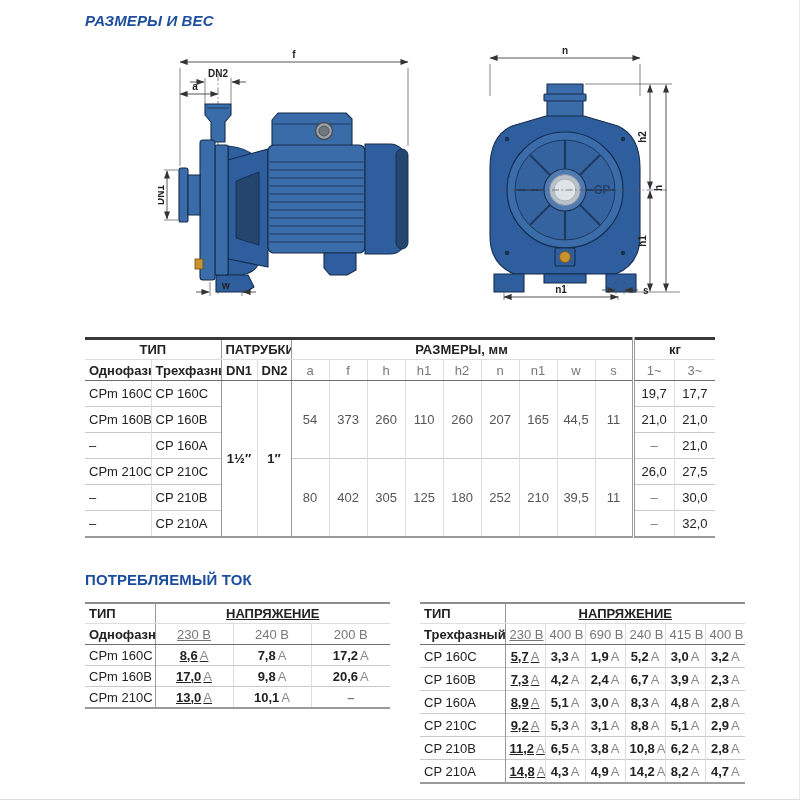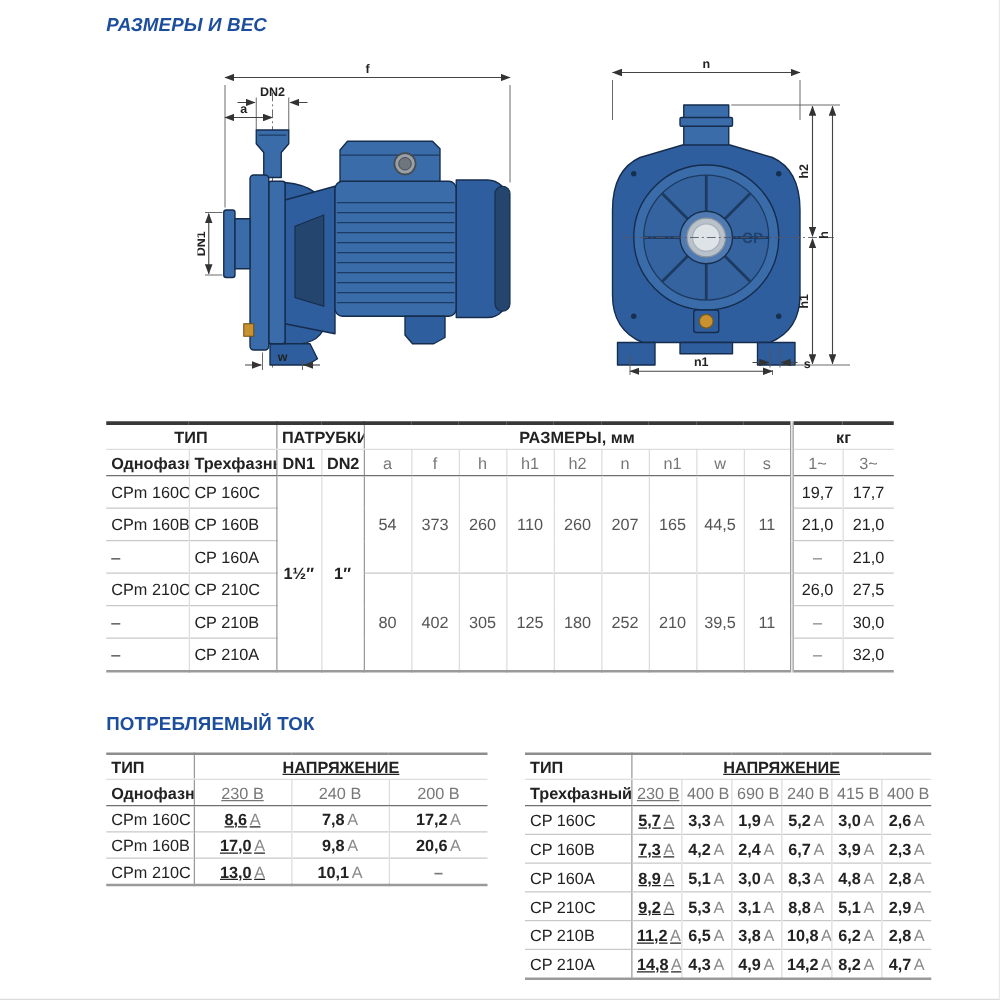--- a/index.html
+++ b/index.html
@@ -357,21 +357,21 @@
         </tr>
       </thead>
       <tbody>
         <tr>
           <td class="type"><span class="val">CP 160C</span></td>
           <td class="amp tl"><span class="val">5,7</span><span class="unit">A</span></td>
           <td class="amp"><span class="val">3,3</span><span class="unit">A</span></td>
           <td class="amp"><span class="val">1,9</span><span class="unit">A</span></td>
           <td class="amp"><span class="val">5,2</span><span class="unit">A</span></td>
           <td class="amp"><span class="val">3,0</span><span class="unit">A</span></td>
-          <td class="amp"><span class="val">2,6</span><span class="unit">A</span></td>
+          <td class="amp"><span class="val">3,2</span><span class="unit">A</span></td>
         </tr>
         <tr>
           <td class="type"><span class="val">CP 160B</span></td>
           <td class="amp tl"><span class="val">7,3</span><span class="unit">A</span></td>
           <td class="amp"><span class="val">4,2</span><span class="unit">A</span></td>
           <td class="amp"><span class="val">2,4</span><span class="unit">A</span></td>
           <td class="amp"><span class="val">6,7</span><span class="unit">A</span></td>
           <td class="amp"><span class="val">3,9</span><span class="unit">A</span></td>
           <td class="amp"><span class="val">2,3</span><span class="unit">A</span></td>
         </tr>

